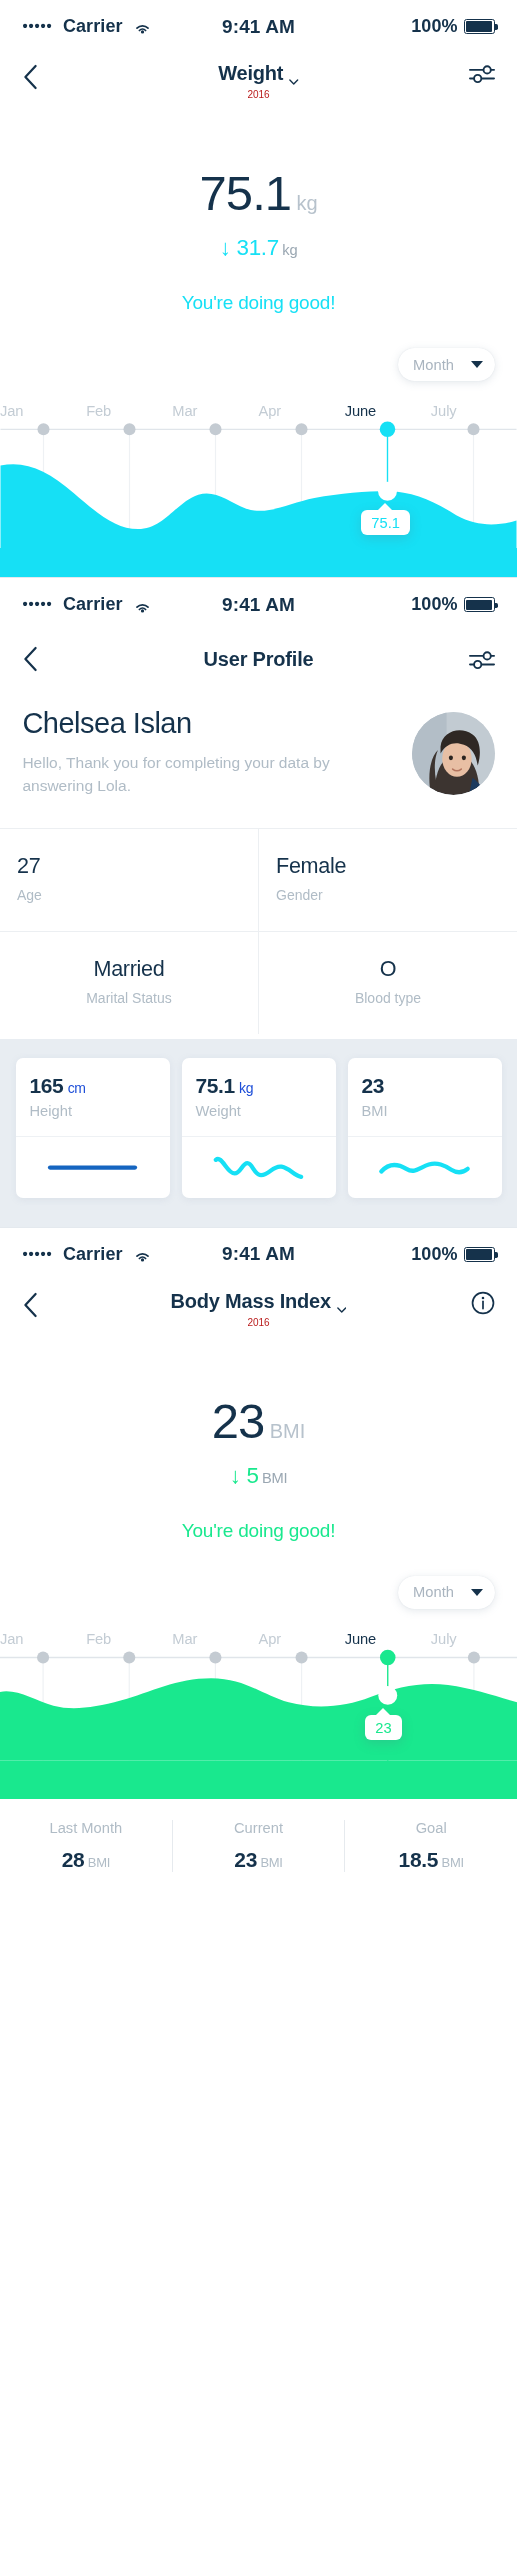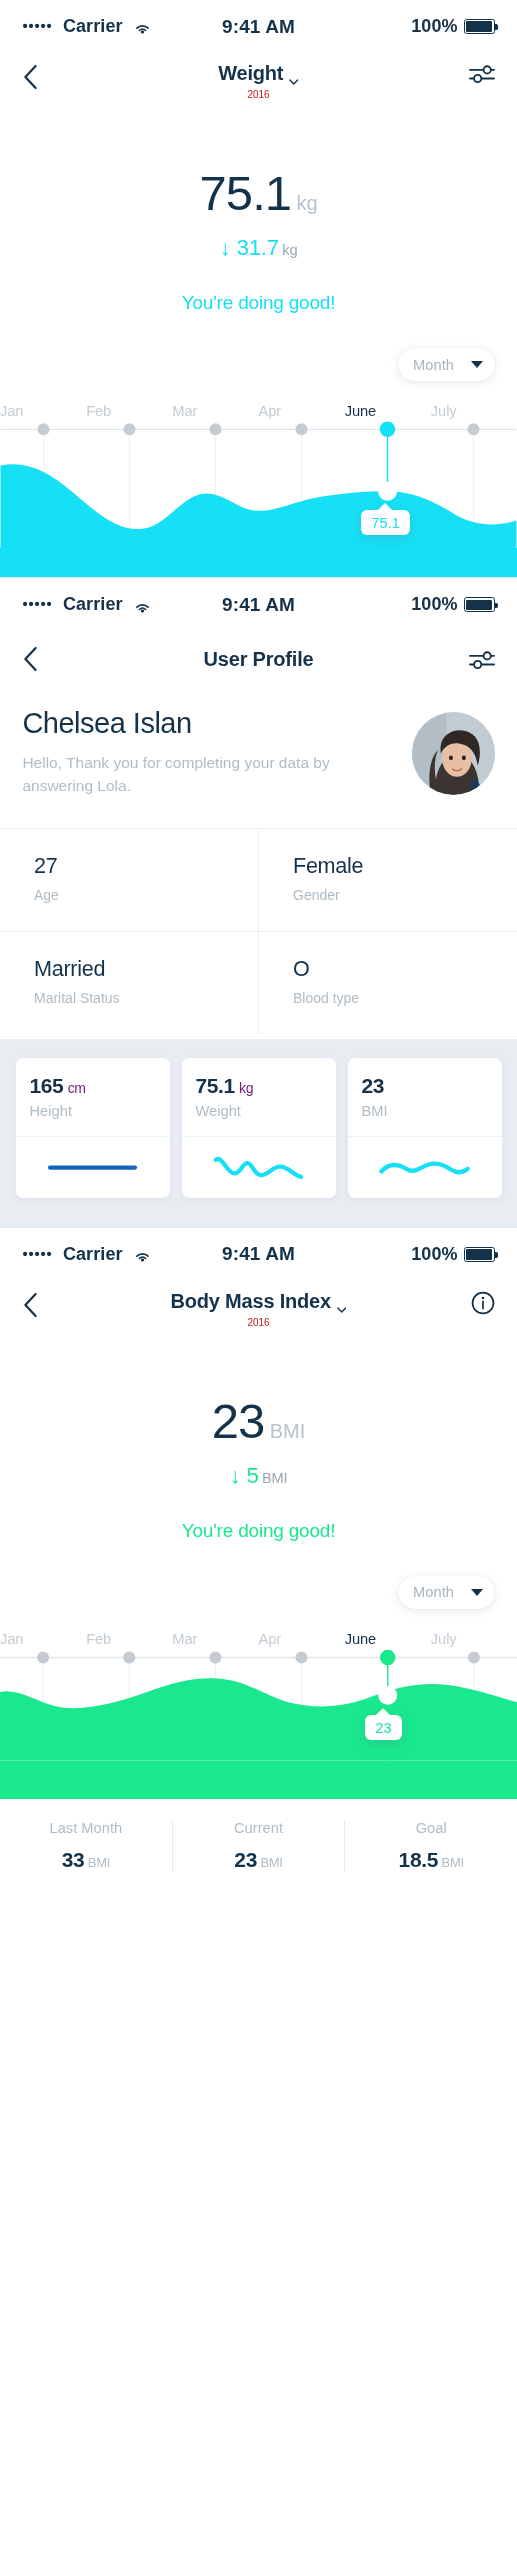--- a/index.html
+++ b/index.html
@@ -107,35 +107,35 @@
   .profile-name { font-size: 29px; color: #15324b; letter-spacing: -0.5px; }
   .profile-hello { font-size: 15.5px; color: #b0bcc6; line-height: 1.45; margin-top: 12px; }
   .avatar {
     width: 83px; height: 83px; border-radius: 50%; overflow: hidden; flex: 0 0 83px;
     background: #cfd6dc; position: relative; margin-top: 1.7px;
   }
   .avatar svg { display:block; }
 
   .infogrid { margin-top: 31px; border-top: 0.9px solid #eceff2; }
   .inforow { display: flex; }
-  .inforow + .inforow { border-top: 0.9px solid #eceff2; }
-  .infocell { flex: 1; padding: 24px 34px 26px; min-height: 102px; }
+  .inforow + .inforow { border-top: 0.9px solid #eceff2; text-align: center; }
+  .infocell { flex: 1; padding: 24px 17px 26px; min-height: 102px; }
   .infocell + .infocell { border-left: 0.9px solid #eceff2; }
   .info-val { font-size: 21.6px; color: #15324b; letter-spacing: -0.3px; }
   .info-lbl { font-size: 14px; color: #b0bcc6; margin-top: 7.8px; }
 
   .cards-wrap { background: #e8edf2; padding: 19px 15.5px 29px; margin-top: 5.2px; }
   .cards { display: flex; gap: 12px; }
   .card {
     flex: 1; background: #fff; border-radius: 7px; overflow: hidden;
     box-shadow: 0 1.7px 7px rgba(130,150,170,.12);
   }
   .card-top { padding: 15.5px 14px 17px; }
   .card-val { font-size: 21px; color: #15324b; font-weight: bold; letter-spacing: -0.4px; }
-  .card-val .u { font-size: 14px; color: #701a75; font-weight: normal; margin-left: 4.3px; }
+  .card-val .u { font-size: 14px; color: #1d4ed8; font-weight: normal; margin-left: 4.3px; }
   .card-lbl { font-size: 14.7px; color: #b0bcc6; margin-top: 5.2px; }
   .card-spark { border-top: 0.9px solid #eef1f4; height: 62px; display: flex; align-items: center; justify-content: center; }
 
   
   .statsrow { display: flex; padding: 21px 0 24px; }
   .stat { flex: 1; text-align: center; }
   .stat + .stat { border-left: 0.9px solid #e6eaee; }
   .stat-lbl { font-size: 14.7px; color: #b0bcc6; }
   .stat-val { font-size: 21px; color: #15324b; font-weight: bold; margin-top: 12px; letter-spacing: -0.3px; }
   .stat-val .u { font-size: 13px; color: #b0bcc6; font-weight: normal; margin-left: 3.4px; }
@@ -492,21 +492,21 @@
       <circle cx="450" cy="56" r="11" fill="#fff"></circle>
     </svg>
     <div class="tooltip" style="left:365px; top:68px; color:#19e88e;">23</div>
   </div>
   <div style="height:38px;background:#19e88e"></div>
 
   <div class="statsrow">
     <div class="stat">
       <div class="stat-lbl">Last Month</div>
       <div class="stat-val">
-        <span>33</span><span class="u">BMI</span>
+        <span>28</span><span class="u">BMI</span>
       </div>
     </div>
     <div class="stat">
       <div class="stat-lbl">Current</div>
       <div class="stat-val">
         <span>23</span><span class="u">BMI</span>
       </div>
     </div>
     <div class="stat">
       <div class="stat-lbl">Goal</div>

